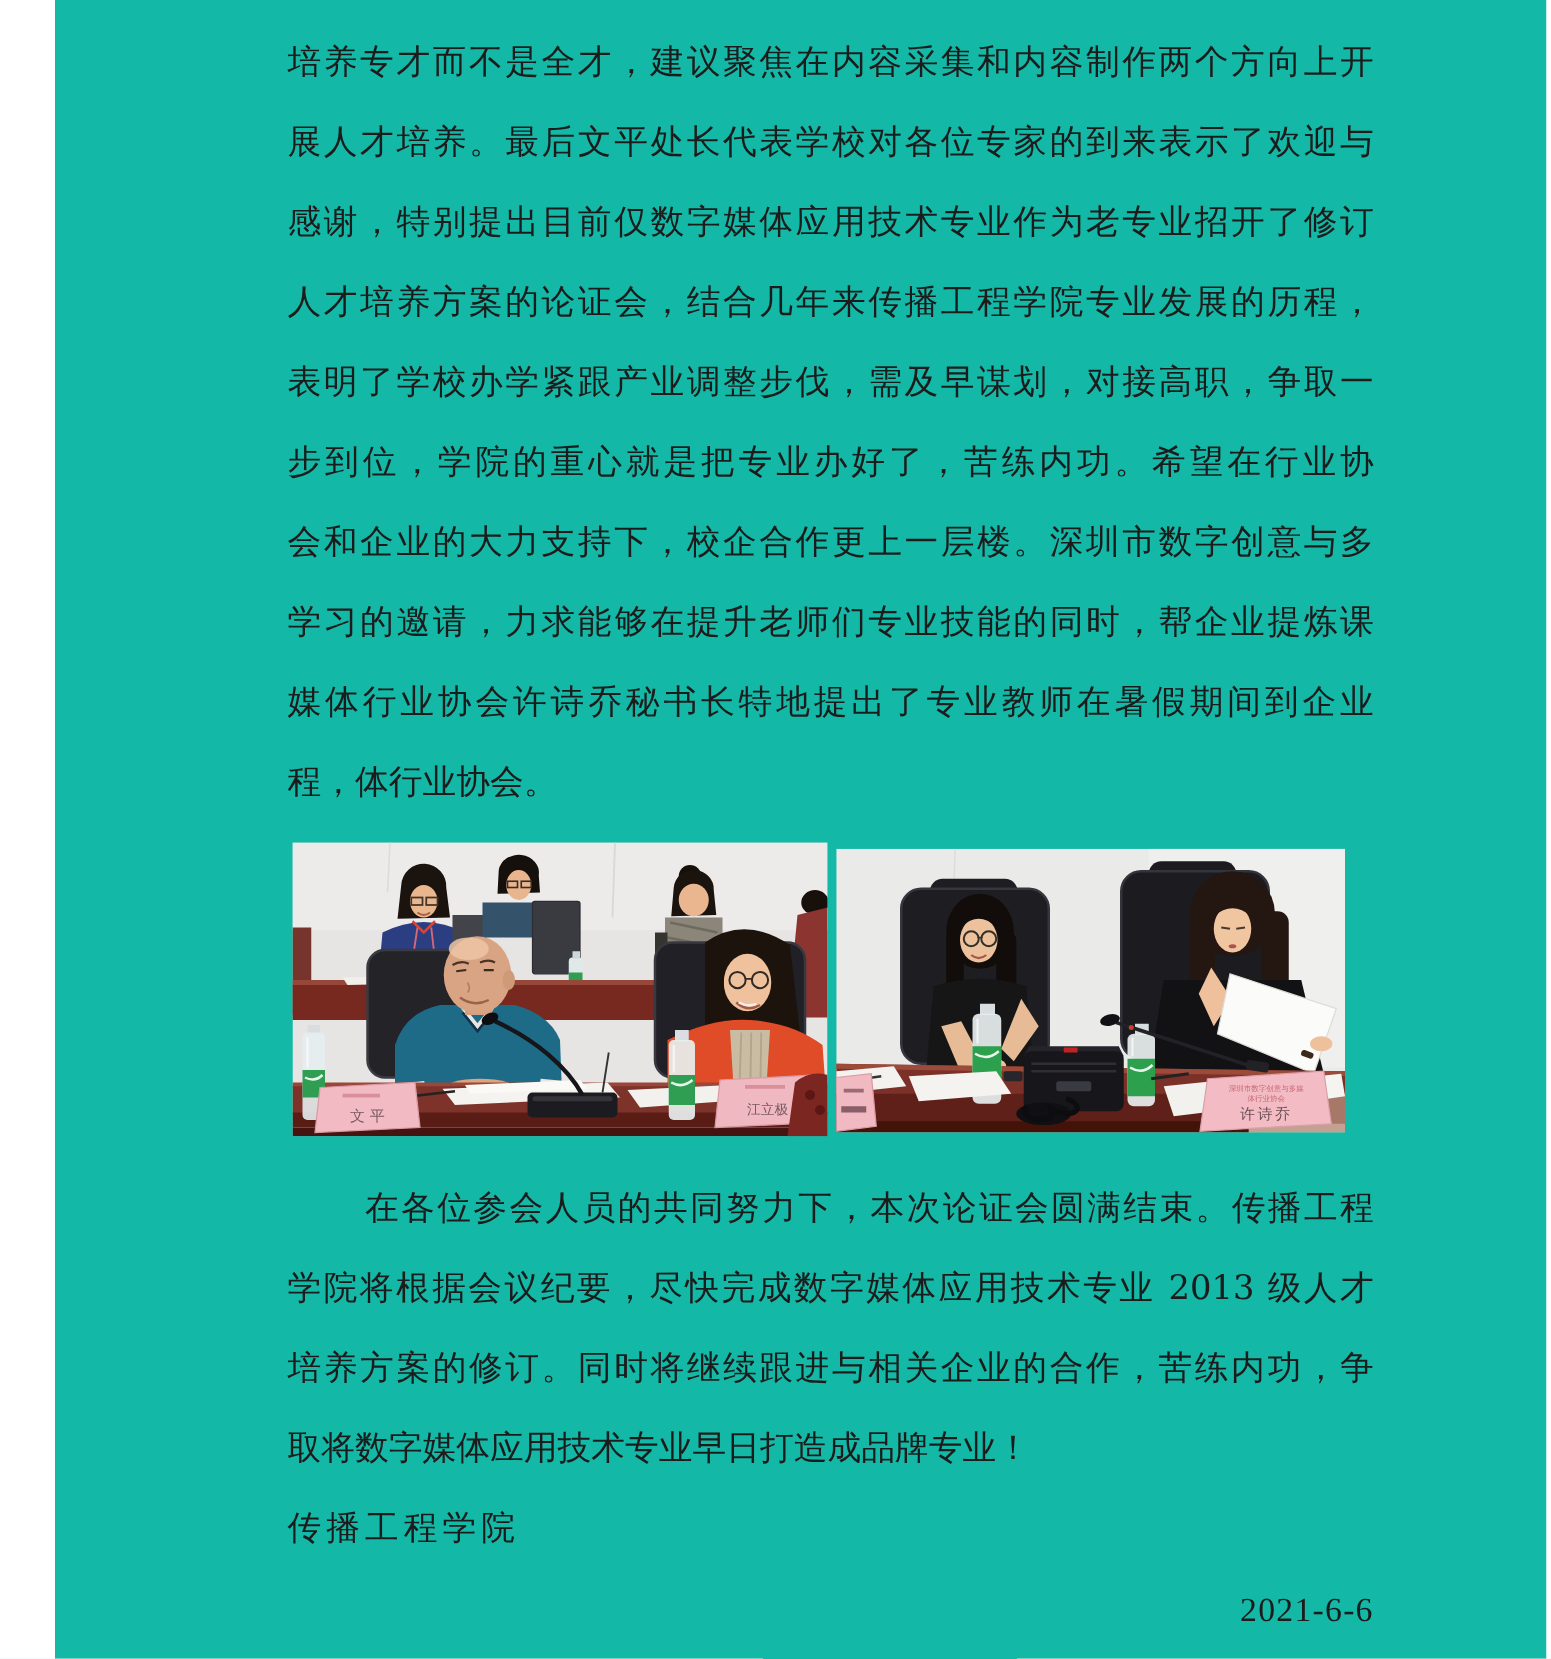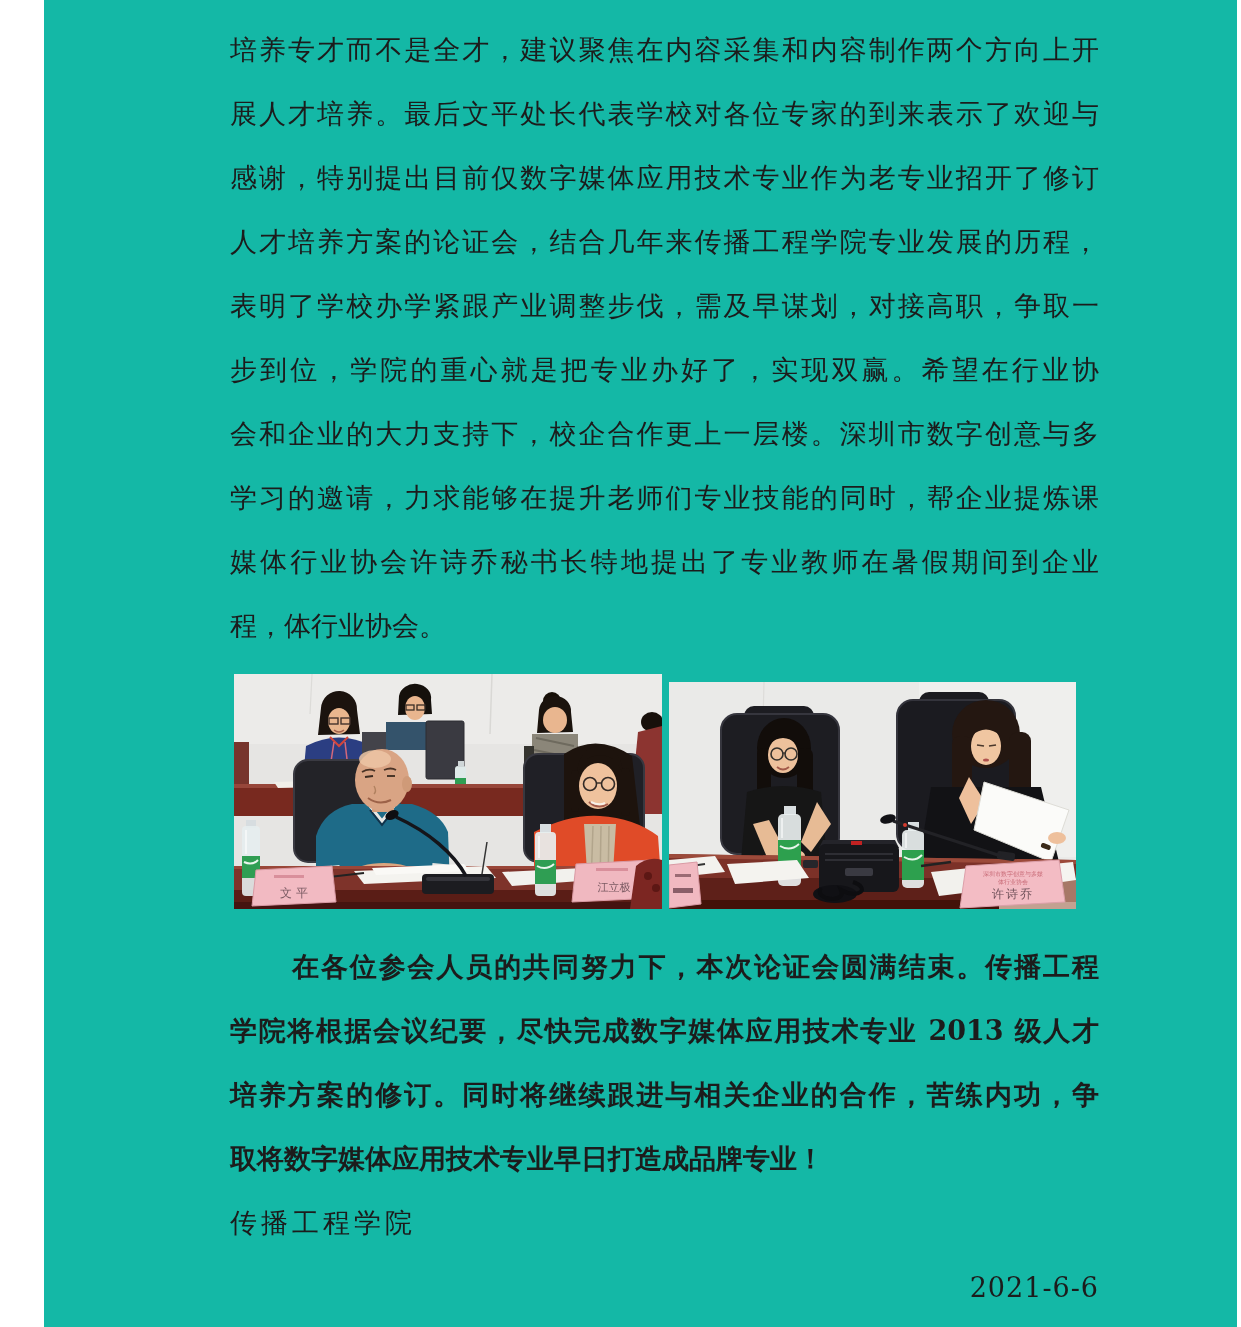--- a/index.html
+++ b/index.html
@@ -17,49 +17,49 @@
     height:64px; line-height:64px;
     font-size:27px;
     color:#1c1c1c;
   }
   .j { text-align:justify; text-align-last:justify; }
   .indent { text-indent:62px; }
   .photos {
     margin:16px 0 0 4px;
     display:flex; gap:7px;
     height:235px;
-    align-items:flex-end;
+    align-items:center;
   }
   .photo-left  { width:428px; height:235px; display:block; }
   .photo-right { width:407px; height:227px; display:block; margin-top:2px; }
-  .para-bottom { margin-top:26px;font-weight:bold; }
+  .para-bottom { margin-top:26px; }
   .sig {
     height:64px; line-height:64px; font-size:27px;
     text-align:left; letter-spacing:4px;
   }
   .date {
     margin-top:1px;
     height:64px; line-height:64px; font-size:27px;
-    text-align:right; letter-spacing:1px;
+    text-align:right; letter-spacing:1px;font-family:Liberation Serif, serif;
   }
   svg text { font-family:"DejaVu Serif","Liberation Serif",serif; }
 </style>
 </head>
 <body>
 
 <div class="page">
   <div class="doc">
 
     <div>
       <div class="line j">培养专才而不是全才，建议聚焦在内容采集和内容制作两个方向上开</div>
       <div class="line j">展人才培养。最后文平处长代表学校对各位专家的到来表示了欢迎与</div>
       <div class="line j">感谢，特别提出目前仅数字媒体应用技术专业作为老专业招开了修订</div>
       <div class="line j">人才培养方案的论证会，结合几年来传播工程学院专业发展的历程，</div>
       <div class="line j">表明了学校办学紧跟产业调整步伐，需及早谋划，对接高职，争取一</div>
-      <div class="line j">步到位，学院的重心就是把专业办好了，实现双赢。希望在行业协</div>
+      <div class="line j">步到位，学院的重心就是把专业办好了，苦练内功。希望在行业协</div>
       <div class="line j">会和企业的大力支持下，校企合作更上一层楼。深圳市数字创意与多</div>
       <div class="line j">学习的邀请，力求能够在提升老师们专业技能的同时，帮企业提炼课</div>
       <div class="line j">媒体行业协会许诗乔秘书长特地提出了专业教师在暑假期间到企业</div>
       <div class="line">程，体行业协会。</div>
     </div>
 
     <div class="photos">
 
       <svg class="photo-left" viewBox="0 0 428 235" xmlns="http://www.w3.org/2000/svg">
         <rect width="428" height="235" fill="#e6e5e3"></rect>

